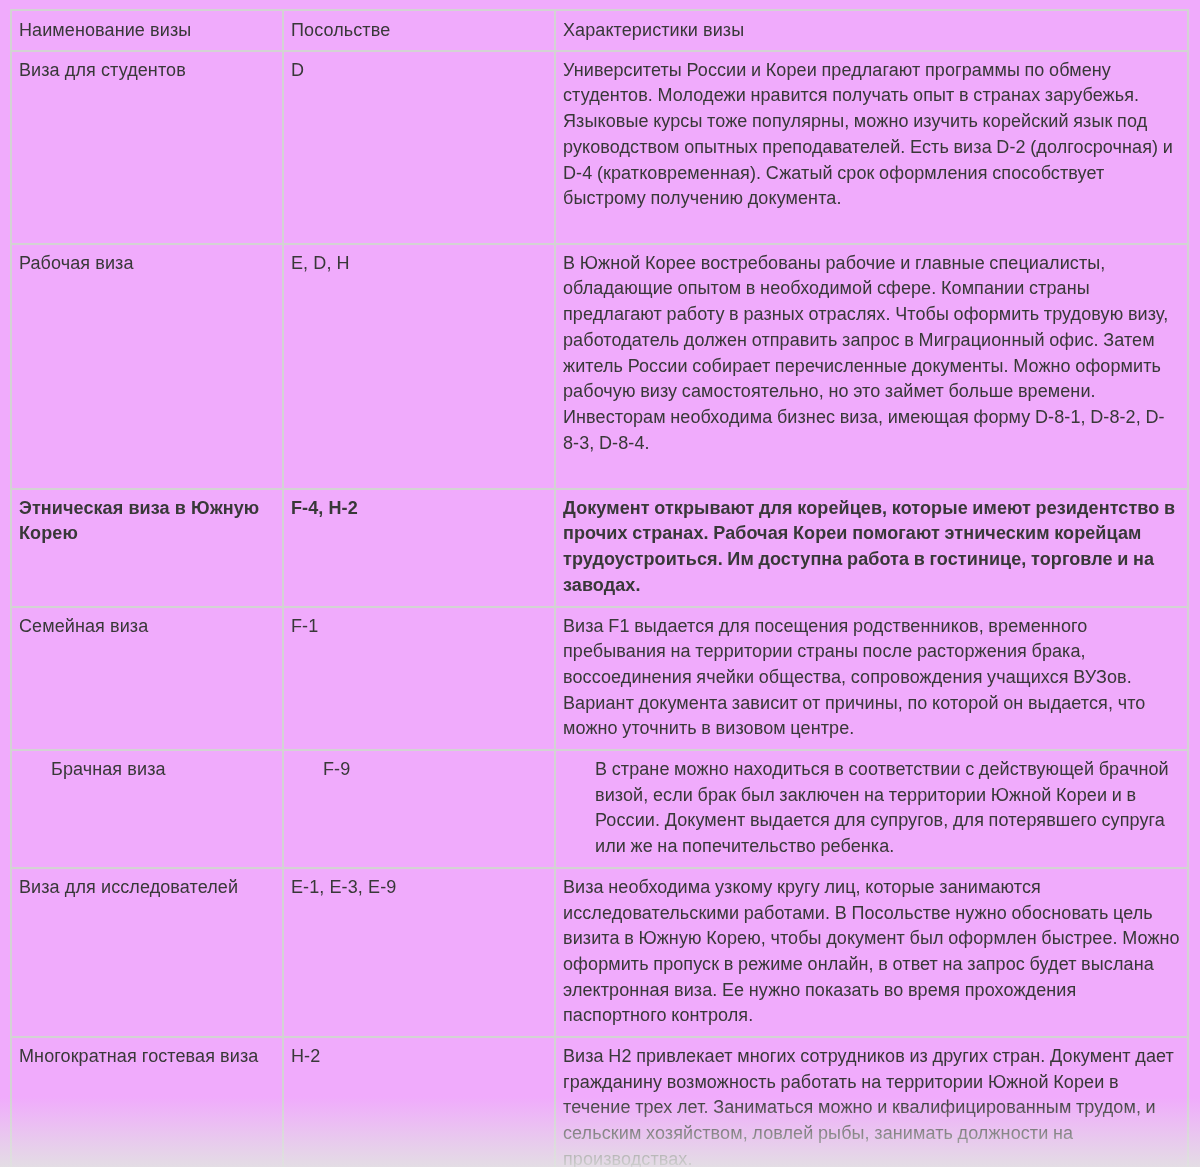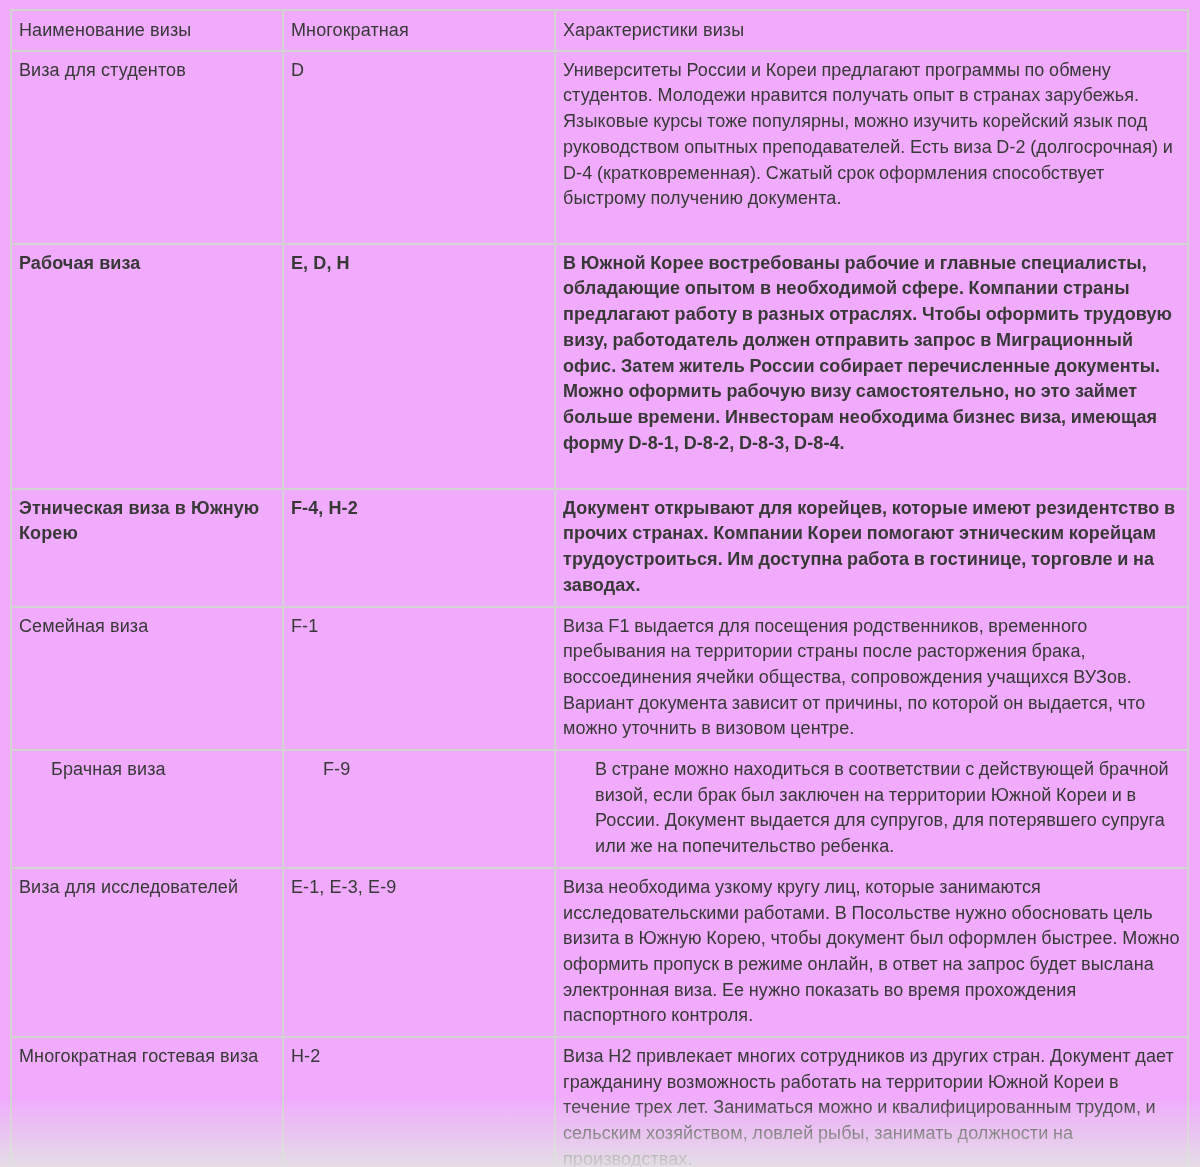--- a/index.html
+++ b/index.html
@@ -53,59 +53,59 @@
     padding-bottom: 6px;
   }
   col.c-name { width: 272px; }
   col.c-code { width: 272px; }
   col.c-desc { width: 633px; }
   td.desc {
     letter-spacing: -0.2px;
     word-spacing: -0.5px;
   }
   tr.r0 td { height: 178px; }
-  tr.r1 td { height: 230px; font-weight: bold; }
+  tr.r1 td { height: 230px; }
   tr.r2 td { height: 102px; font-weight: bold; }
   tr.r3 td { height: 127px; border-radius: 30px; }
   tr.r4 td { height: 102px; padding-left: 39px; }
   tr.r5 td { height: 152px; }
   tr.r6 td { height: 126px; }
 </style>
 </head>
 <body>
 
 <div class="page">
   <table class="visa-table">
     <colgroup>
       <col class="c-name">
       <col class="c-code">
       <col class="c-desc">
     </colgroup>
     <thead>
       <tr>
         <th>Наименование визы</th>
-        <th>Многократная</th>
+        <th>Посольстве</th>
         <th>Характеристики визы</th>
       </tr>
     </thead>
     <tbody>
       <tr class="r0">
         <td>Виза для студентов</td>
         <td>D</td>
         <td class="desc">Университеты России и Кореи предлагают программы по обмену студентов. Молодежи нравится получать опыт в странах зарубежья. Языковые курсы тоже популярны, можно изучить корейский язык под руководством опытных преподавателей. Есть виза D-2 (долгосрочная) и D-4 (кратковременная). Сжатый срок оформления способствует быстрому получению документа.</td>
       </tr>
       <tr class="r1">
         <td>Рабочая виза</td>
         <td>E, D, H</td>
         <td class="desc">В Южной Корее востребованы рабочие и главные специалисты, обладающие опытом в необходимой сфере. Компании страны предлагают работу в разных отраслях. Чтобы оформить трудовую визу, работодатель должен отправить запрос в Миграционный офис. Затем житель России собирает перечисленные документы. Можно оформить рабочую визу самостоятельно, но это займет больше времени. Инвесторам необходима бизнес виза, имеющая форму D-8-1, D-8-2, D-8-3, D-8-4.</td>
       </tr>
       <tr class="r2">
         <td>Этническая виза в Южную Корею</td>
         <td>F-4, H-2</td>
-        <td class="desc">Документ открывают для корейцев, которые имеют резидентство в прочих странах. Компании Кореи помогают этническим корейцам трудоустроиться. Им доступна работа в гостинице, торговле и на заводах.</td>
+        <td class="desc">Документ открывают для корейцев, которые имеют резидентство в прочих странах. Рабочая Кореи помогают этническим корейцам трудоустроиться. Им доступна работа в гостинице, торговле и на заводах.</td>
       </tr>
       <tr class="r3">
         <td>Семейная виза</td>
         <td>F-1</td>
         <td class="desc">Виза F1 выдается для посещения родственников, временного пребывания на территории страны после расторжения брака, воссоединения ячейки общества, сопровождения учащихся ВУЗов. Вариант документа зависит от причины, по которой он выдается, что можно уточнить в визовом центре.</td>
       </tr>
       <tr class="r4">
         <td>Брачная виза</td>
         <td>F-9</td>
         <td class="desc">В стране можно находиться в соответствии с действующей брачной визой, если брак был заключен на территории Южной Кореи и в России. Документ выдается для супругов, для потерявшего супруга или же на попечительство ребенка.</td>

